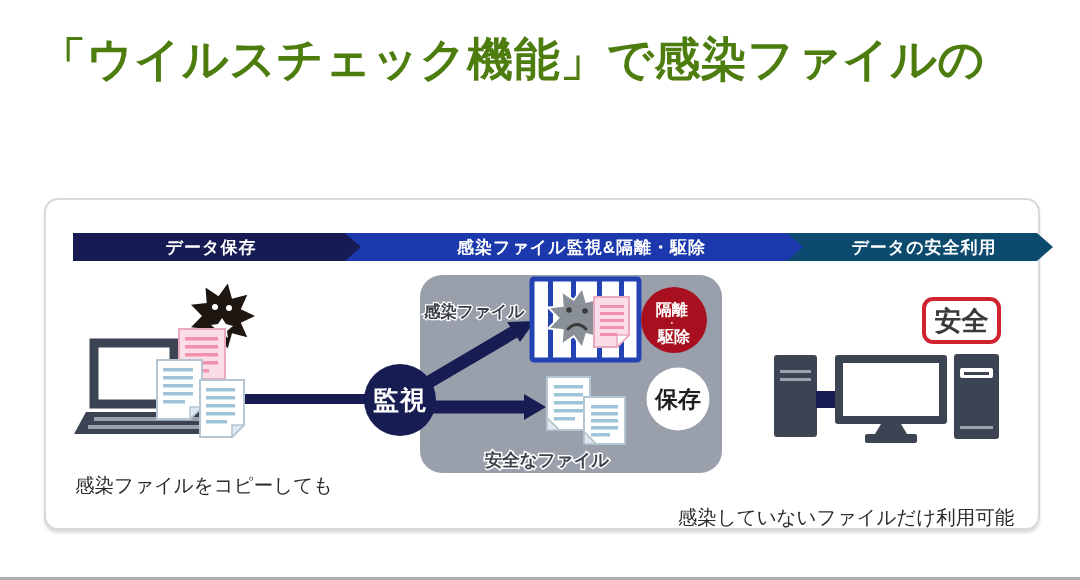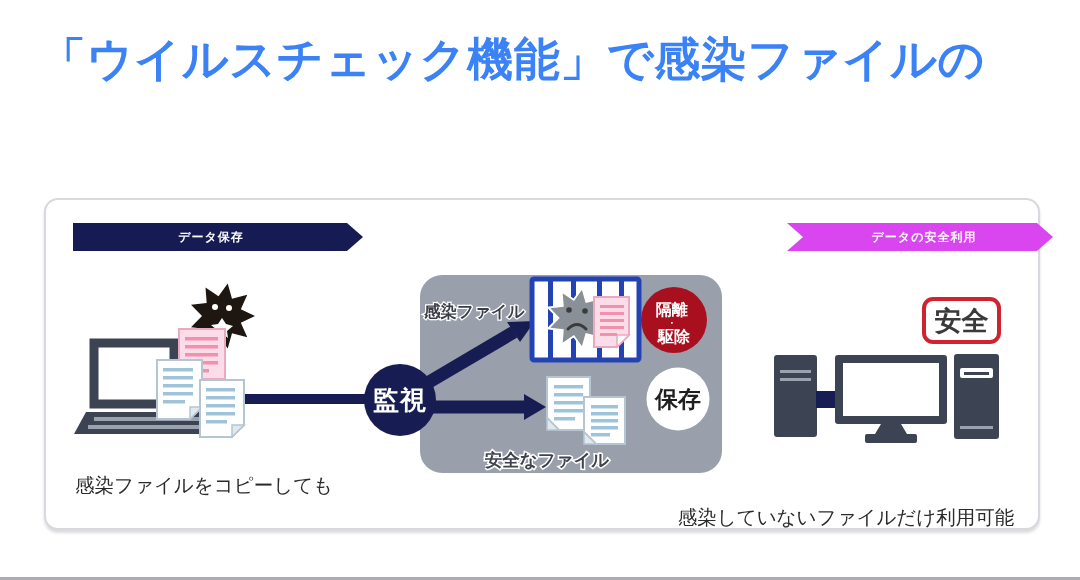--- a/index.html
+++ b/index.html
@@ -2,31 +2,31 @@
 <html><head>
 <meta charset="utf-8">
 <style>
   html,body{margin:0;padding:0;}
   body{
     width:1080px;height:580px;position:relative;background:#ffffff;overflow:hidden;
     font-family:"Liberation Sans","DejaVu Sans",sans-serif;
   }
   .title{
     position:absolute;left:40px;top:28px;margin:0;
-    font-size:46px;line-height:63px;font-weight:800;color:#3b82f6;letter-spacing:.5px;
+    font-size:46px;line-height:63px;font-weight:800;color:#4d7c0f;letter-spacing:.5px;
   }
   .title span{display:block;}
   .panel{
     position:absolute;left:44px;top:198px;width:996px;height:332px;box-sizing:border-box;
     background:#fff;border:2px solid #d7d9de;border-radius:14px;
     box-shadow:0 3px 3px rgba(0,0,0,.14);
   }
   .banner{
-    position:absolute;top:23px;height:28px;display:flex;align-items:center;justify-content:center;
-    color:#fff;font-size:12px;font-weight:bold;letter-spacing:1px;white-space:nowrap;
+    position:absolute;top:33px;height:28px;display:flex;align-items:center;justify-content:center;
+    color:#fff;font-size:17px;font-weight:bold;letter-spacing:1px;white-space:nowrap;
   }
   .banner.tip{clip-path:polygon(0 0,calc(100% - 16px) 0,100% 50%,calc(100% - 16px) 100%,0 100%);padding-right:14px;}
   .banner.notch{clip-path:polygon(0 0,calc(100% - 16px) 0,100% 50%,calc(100% - 16px) 100%,0 100%,16px 50%);padding:0 10px 0 18px;}
   .b1{left:27px;width:276px;}
   .b2{left:299px;width:437px;}
   .b3{left:741px;width:238px;}
   .art{position:absolute;left:0;top:0;width:992px;height:328px;}
   .caption{position:absolute;color:#2a2a2a;font-size:19.5px;line-height:23px;font-weight:400;}
   .cap-left{left:29px;top:274px;text-align:center;}
   .cap-right{left:600px;top:306px;width:400px;text-align:center;}
@@ -38,21 +38,24 @@
 
 <h1 class="title">
   <span>「ウイルスチェック機能」で感染ファイルの</span>
 </h1>
 
 <div class="panel">
 
   <div class="banner tip b1" style="background: rgb(22, 27, 84);">
     <span>データ保存</span>
   </div>
-  <div class="banner notch b3" style="background: #d946ef;">
+  <div class="banner notch b2" style="background: rgb(27, 57, 173);">
+    <span>感染ファイル監視&amp;隔離・駆除</span>
+  </div>
+  <div class="banner notch b3" style="background: #0c4a6e;">
     <span>データの安全利用</span>
   </div>
 
   <svg class="art" viewBox="0 0 992 328">
     <defs>
       <path id="spikes" d="M33 0L18.8 6.8L25.3 21.2L10 17.3L5.7 32.5L-3.5 19.7L-16.5 28.6L-15.3 12.9L-31 11.3L-20 0L-31 -11.3L-15.3 -12.9L-16.5 -28.6L-3.5 -19.7L5.7 -32.5L10 -17.3L25.3 -21.2L18.8 -6.8Z"></path>
     </defs>
 
     <rect x="195" y="194" width="150" height="10" fill="#171d52"></rect>
 

